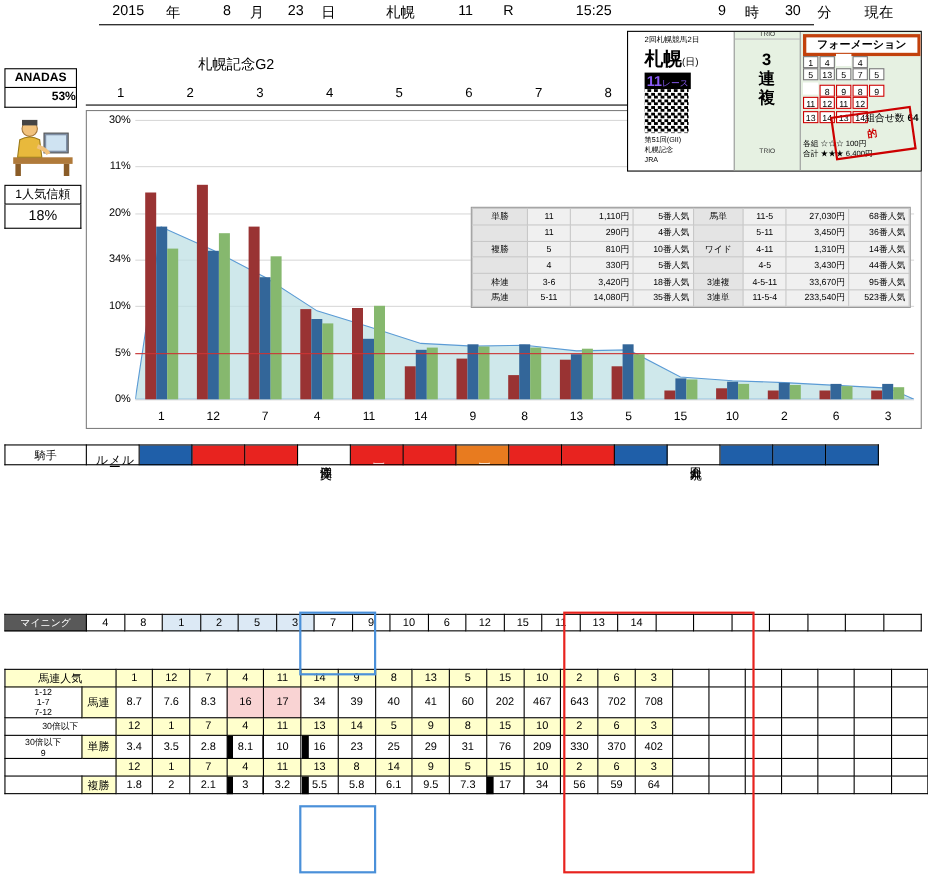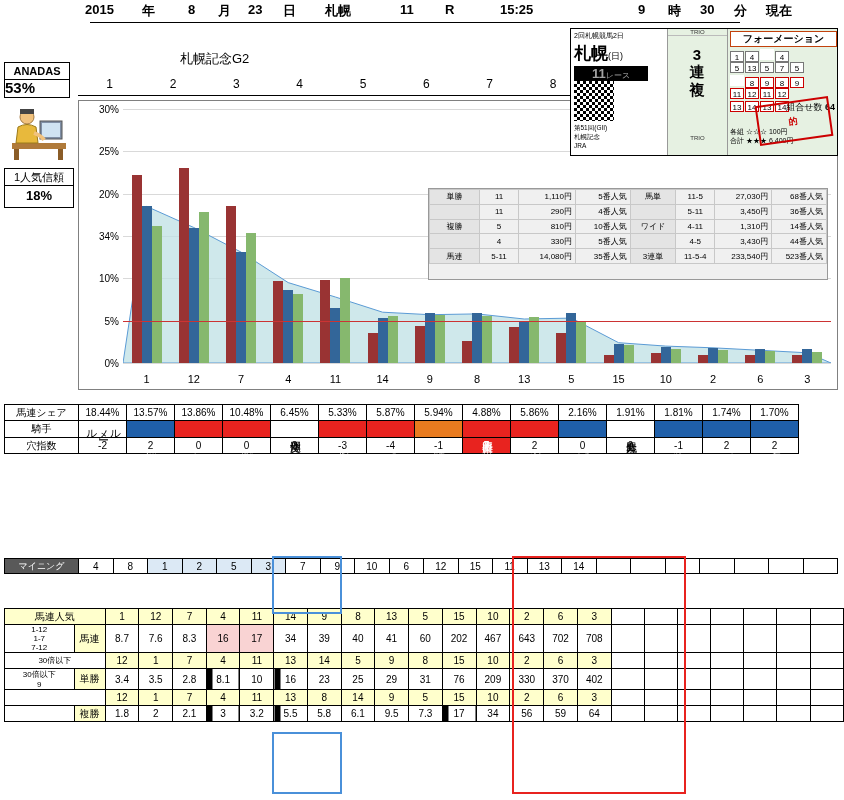--- a/index.html
+++ b/index.html
@@ -9,40 +9,40 @@
     background: #ffffff;
     font-family: "Liberation Sans", sans-serif;
     font-size: 11px;
     color: #000;
     overflow: hidden;
   }
   .page { position: relative; width: 844px; height: 800px; }
 
   
   .topbar { position: absolute; left: 0; top: 0; width: 844px; height: 24px; }
-  .topbar .cell { position: absolute; top: 2px; font-size: 13px; text-align: left; font-weight: bold; }
+  .topbar .cell { position: absolute; top: 2px; font-size: 13px; text-align: right; }
   .topline { position: absolute; left: 90px; top: 22px; width: 650px; height: 0; border-top: 1px solid #000; }
 
   
   .anadas-box {
     position: absolute; left: 4px; top: 62px; width: 66px; height: 18px;
     border: 1px solid #000; font-size: 11px; text-align: center; line-height: 16px; font-weight: bold;
   }
   .anadas-val {
     position: absolute; left: 4px; top: 80px; width: 66px; height: 18px;
-    border: 1px solid #000; border-top: none; font-size: 15px; text-align: left; line-height: 16px; font-weight: bold;
+    border: 1px solid #000; border-top: none; font-size: 11px; text-align: right; line-height: 16px; font-weight: bold;
   }
   .icon-box { position: absolute; left: 10px; top: 103px; width: 58px; height: 58px; }
   .fav-label {
     position: absolute; left: 4px; top: 168px; width: 70px; height: 18px;
     border: 1px solid #000; font-size: 11px; text-align: center; line-height: 16px;
   }
   .fav-val {
     position: absolute; left: 4px; top: 186px; width: 70px; height: 22px;
-    border: 1px solid #000; border-top: none; font-size: 13px; text-align: center; line-height: 20px; font-weight: bold;
+    border: 1px solid #000; border-top: none; font-size: 13px; text-align: center; line-height: 20px; font-weight: normal;
   }
 
   
   .chart-title { position: absolute; left: 180px; top: 50px; font-size: 13px; }
 
   
   .numstrip { position: absolute; left: 78px; top: 74px; width: 760px; height: 22px; border-bottom: 1px solid #000; }
   .numstrip .n { position: absolute; top: 3px; width: 48px; text-align: center; font-size: 12px; }
 
   
@@ -58,34 +58,34 @@
   .bar.a { background: #993333; }
   .bar.b { background: #336699; }
   .bar.c { background: #86b86e; }
   .redline { position: absolute; left: 0; right: 0; border-top: 1.5px solid #cc3333; }
 
   
   .ticket {
     position: absolute; left: 570px; top: 28px; width: 268px; height: 128px;
     border: 1px solid #000; background: #fff; overflow: hidden;
   }
-  .tk-left { position: absolute; left: 0; top: 0; width: 96px; height: 128px; }
+  .tk-left { position: absolute; left: 12px; top: 0; width: 96px; height: 128px; }
   .tk-hdr { font-size: 7px; padding: 2px 2px 0 3px; }
   .tk-place { font-size: 17px; font-weight: bold; padding: 1px 0 0 3px; }
   .tk-place small { font-size: 9px; font-weight: normal; }
-  .tk-race { margin: 1px 2px 0 3px; background: #000; color: #a3a3a3; font-size: 13px; font-weight: bold; padding: 0 18px; display: inline-block; }
+  .tk-race { margin: 1px 2px 0 3px; background: #000; color: #8b5cf6; font-size: 13px; font-weight: bold; padding: 0 2px; display: inline-block; }
   .tk-race small { font-size: 8px; font-weight: normal; }
   .qr { position: absolute; left: 3px; top: 52px; width: 40px; height: 40px; background:
       repeating-conic-gradient(#000 0 25%, #fff 0 50%) 0 0/6px 6px; }
   .tk-foot { position: absolute; left: 3px; top: 95px; font-size: 6.5px; line-height: 1.35; }
   .tk-mid { position: absolute; left: 96px; top: 0; width: 60px; height: 128px; border-left: 1px solid #999; text-align: center; }
   .tk-trio { font-size: 6px; color: #333; border-bottom: 1px solid #bbb; }
   .tk-big { font-size: 15px; font-weight: bold; line-height: 1.15; padding-top: 10px; letter-spacing: 1px; }
   .tk-right { position: absolute; left: 156px; top: 0; width: 112px; height: 128px; border-left: 1px solid #999; }
-  .tk-form { margin: 2px; border: 1px solid #c2410c; text-align: center; font-size: 10px; font-weight: bold; background: #fff; }
+  .tk-form { margin: 2px; border: 3px solid #c2410c; text-align: center; font-size: 10px; font-weight: bold; background: #fff; }
   .fgrid { position: absolute; left: 2px; top: 20px; font-size: 8px; }
   .fgrid .frow { height: 13px; white-space: nowrap; }
   .fcell { display: inline-block; width: 14px; height: 11px; line-height: 11px; text-align: center; border: 1px solid #777; margin-right: 1px; background: #fff; }
   .fcell.red { border-color: #cc0000; color: #000; }
   .tk-count { position: absolute; right: 4px; top: 72px; font-size: 9px; padding-left: 12px; }
   .tk-sum { position: absolute; left: 2px; bottom: 12px; font-size: 7px; line-height: 1.3; }
   .stamp {
     position: absolute; left: 186px; top: 72px; width: 74px; height: 40px;
     border: 2px solid #cc0000; color: #cc0000; font-size: 9px;
     transform: rotate(-8deg); text-align: center; line-height: 36px; font-weight: bold;
@@ -267,21 +267,21 @@
         <div class="bar c" style="height: 12.7px; left: 595px;"></div>
         <div class="bar c" style="height: 11.8533px; left: 642.2px;"></div>
         <div class="bar c" style="height: 11.0067px; left: 689.4px;"></div>
         <div class="redline" style="top: 211.667px;"></div>
       </div>
   <div class="ylab" style="top: 262px;">0%</div>
       <div class="ylab" style="top: 219.667px;">5%</div>
       <div class="ylab" style="top: 177.333px;">10%</div>
       <div class="ylab" style="top: 135px;">34%</div>
       <div class="ylab" style="top: 92.6667px;">20%</div>
-      <div class="ylab" style="top: 50.3333px;">25%</div>
+      <div class="ylab" style="top: 50.3333px;">11%</div>
       <div class="ylab" style="top: 8px;">30%</div>
       <div class="xlab" style="left: 45.6px;">1</div>
       <div class="xlab" style="left: 92.8px;">12</div>
       <div class="xlab" style="left: 140px;">7</div>
       <div class="xlab" style="left: 187.2px;">4</div>
       <div class="xlab" style="left: 234.4px;">11</div>
       <div class="xlab" style="left: 281.6px;">14</div>
       <div class="xlab" style="left: 328.8px;">9</div>
       <div class="xlab" style="left: 376px;">8</div>
       <div class="xlab" style="left: 423.2px;">13</div>
@@ -385,88 +385,62 @@
             <td class="lbl"></td>
             <td class="num">4</td>
             <td class="yen">330円</td>
             <td class="pop">5番人気</td>
             <td class="lbl2"></td>
             <td class="num">4-5</td>
             <td class="yen">3,430円</td>
             <td class="pop">44番人気</td>
           </tr>
           <tr>
+            <td class="lbl">枠連</td>
+            <td class="num">3-6</td>
+            <td class="yen">3,420円</td>
+            <td class="pop">18番人気</td>
+            <td class="lbl2">3連複</td>
+            <td class="num">4-5-11</td>
+            <td class="yen">33,670円</td>
+            <td class="pop">95番人気</td>
+          </tr>
+          <tr>
             <td class="lbl">馬連</td>
             <td class="num">5-11</td>
             <td class="yen">14,080円</td>
             <td class="pop">35番人気</td>
             <td class="lbl2">3連単</td>
             <td class="num">11-5-4</td>
             <td class="yen">233,540円</td>
             <td class="pop">523番人気</td>
           </tr>
         </tbody>
       </table>
   </div>
 
   <table class="tbl sharetbl">
     <tbody>
-      <tr id="share-row">
-          <td class="rowlabel">馬連シェア</td>
-          <td class="sharecell">18.44%</td>
-          <td class="sharecell">13.57%</td>
-          <td class="sharecell">13.86%</td>
-          <td class="sharecell">10.48%</td>
-          <td class="sharecell">6.45%</td>
-          <td class="sharecell">5.33%</td>
-          <td class="sharecell">5.87%</td>
-          <td class="sharecell">5.94%</td>
-          <td class="sharecell">4.88%</td>
-          <td class="sharecell">5.86%</td>
-          <td class="sharecell">2.16%</td>
-          <td class="sharecell">1.91%</td>
-          <td class="sharecell">1.81%</td>
-          <td class="sharecell">1.74%</td>
-          <td class="sharecell">1.70%</td>
-        </tr>
       <tr id="jockey-row">
           <td class="rowlabel">騎手</td>
           <td class="jockeycell j-white"><span class="vert">ルメール</span></td>
           <td class="jockeycell j-blue"><span class="vert">酒井学</span></td>
           <td class="jockeycell j-red"><span class="vert">川田将雅</span></td>
           <td class="jockeycell j-red"><span class="vert">岩田康誠</span></td>
           <td class="jockeycell j-white"><span class="vert">四位洋文</span></td>
           <td class="jockeycell j-red"><span class="vert">福永祐一</span></td>
           <td class="jockeycell j-red"><span class="vert">蛯名正義</span></td>
           <td class="jockeycell j-orange"><span class="vert">池添謙一</span></td>
           <td class="jockeycell j-red"><span class="vert">柴田善臣</span></td>
           <td class="jockeycell j-red"><span class="vert">小牧太</span></td>
           <td class="jockeycell j-blue"><span class="vert">戸崎圭太</span></td>
           <td class="jockeycell j-white"><span class="vert">丸田恭介</span></td>
           <td class="jockeycell j-blue"><span class="vert">藤田伸二</span></td>
           <td class="jockeycell j-blue"><span class="vert">三浦皇成</span></td>
           <td class="jockeycell j-blue"><span class="vert">水口優也</span></td>
-        </tr>
-      <tr id="ana-row">
-          <td class="rowlabel">穴指数</td>
-          <td class="anacell">-2</td>
-          <td class="anacell">2</td>
-          <td class="anacell">0</td>
-          <td class="anacell">0</td>
-          <td class="anacell">0</td>
-          <td class="anacell">-3</td>
-          <td class="anacell">-4</td>
-          <td class="anacell">-1</td>
-          <td class="anacell hot">7</td>
-          <td class="anacell">2</td>
-          <td class="anacell">0</td>
-          <td class="anacell">0</td>
-          <td class="anacell">-1</td>
-          <td class="anacell">2</td>
-          <td class="anacell">2</td>
         </tr>
     </tbody>
   </table>
 
   <table class="tbl mintbl">
     <tbody>
       <tr id="mining-row">
           <td class="rowlabel" style="background: rgb(89, 89, 89); color: rgb(255, 255, 255); font-size: 9px;">マイニング</td>
           <td class="mincell">4</td>
           <td class="mincell">8</td>

